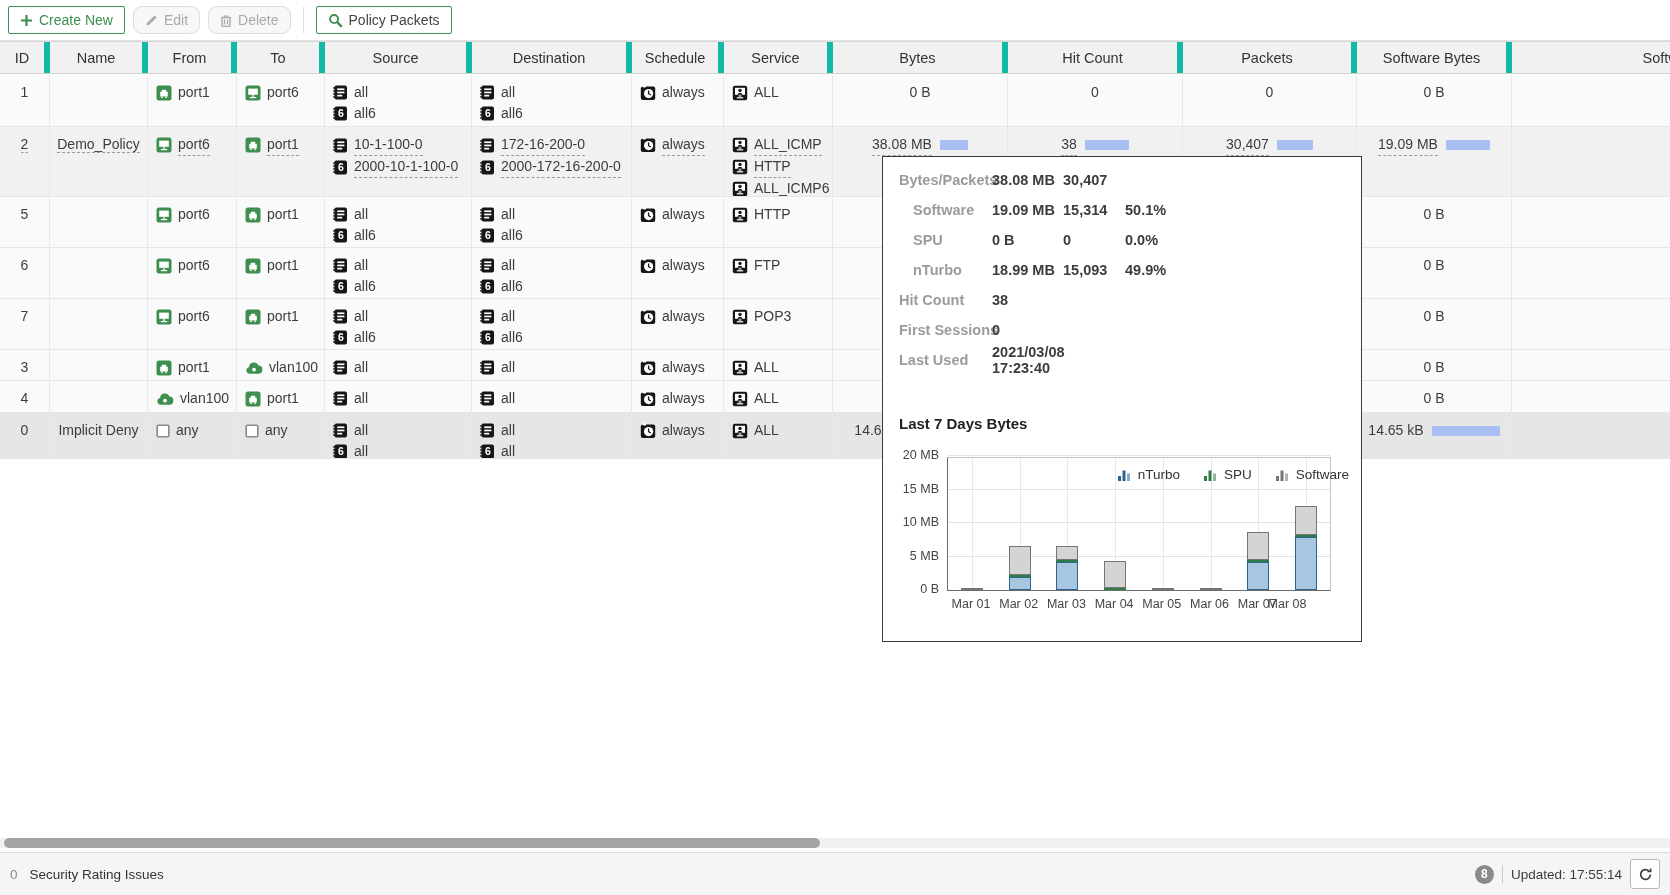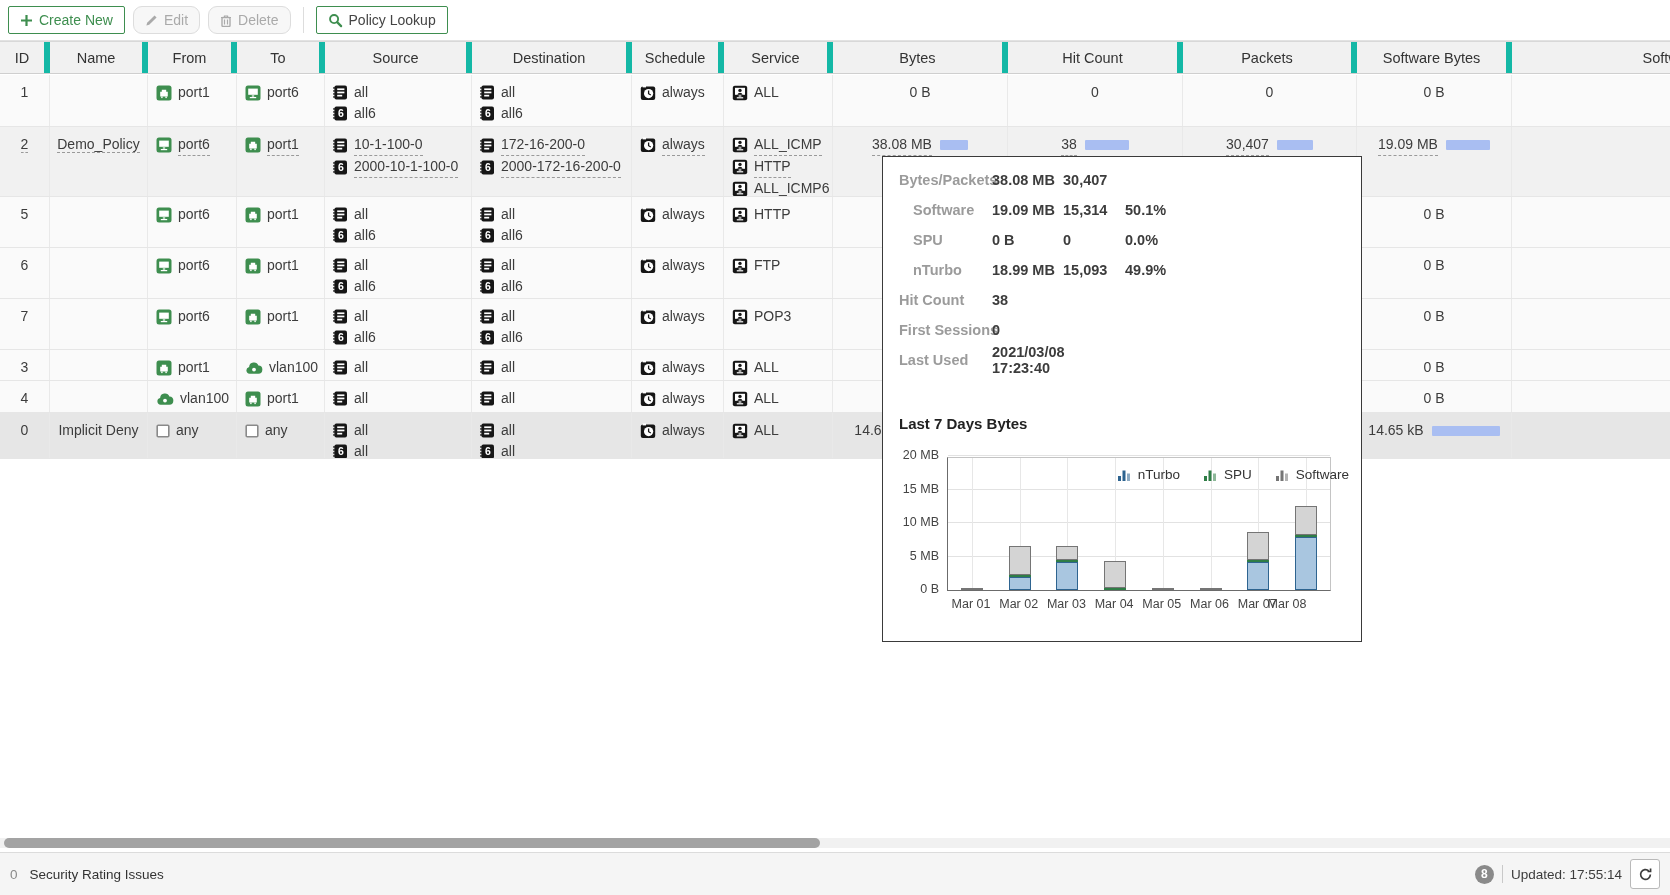--- a/index.html
+++ b/index.html
@@ -103,21 +103,21 @@
       <span>Delete</span>
     </button>
     <div class="vsep"></div>
     <button class="btn greenborder">
       <span class="ic">
           <svg width="15" height="15" viewBox="0 0 16 16">
             <circle cx="6.5" cy="6.5" r="4.3" fill="none" stroke="#3e8e4f" stroke-width="2"></circle>
             <line x1="10" y1="10" x2="14" y2="14" stroke="#3e8e4f" stroke-width="2.4" stroke-linecap="round"></line>
           </svg>
         </span>
-      <span>Policy Lookup</span>
+      <span>Policy Packets</span>
     </button>
   </div>
 
   <div class="theader">
       <div class="hrow" id="thead">
         <div class="hcell" style="width: 50px;">
           <span>ID</span>
         </div>
         <div class="hcell" style="width: 98px;">
           <span>Name</span>

